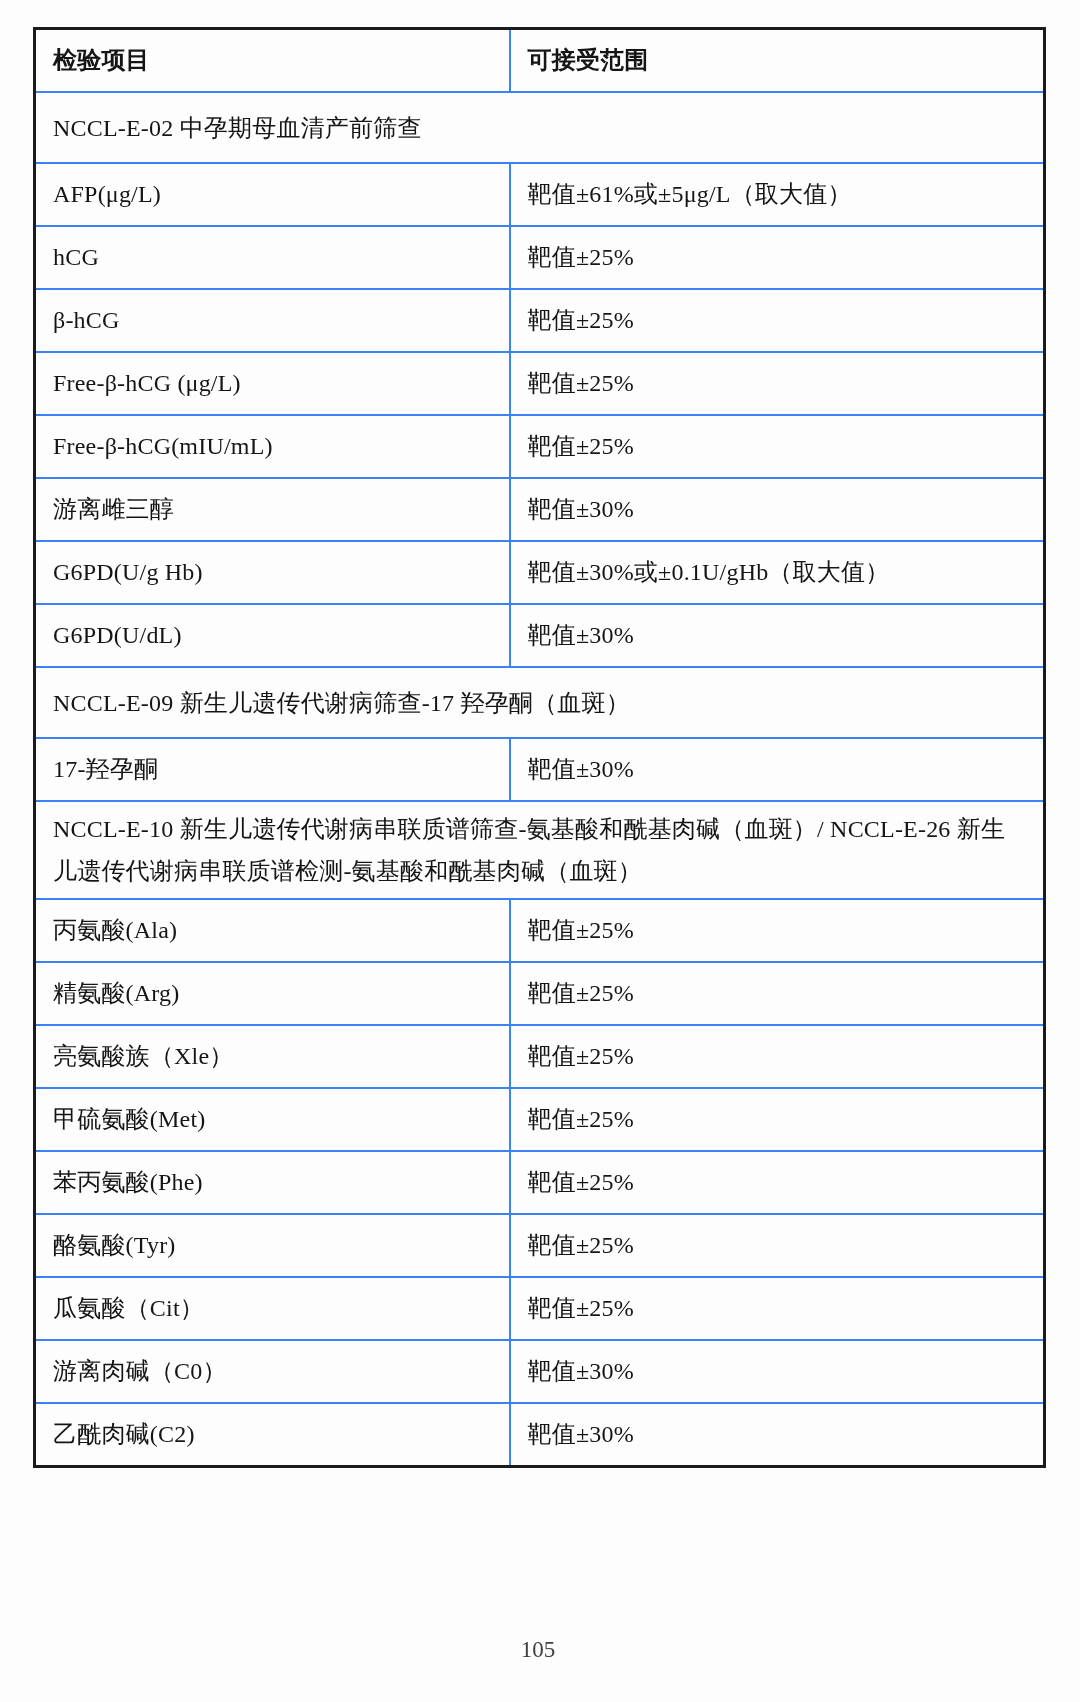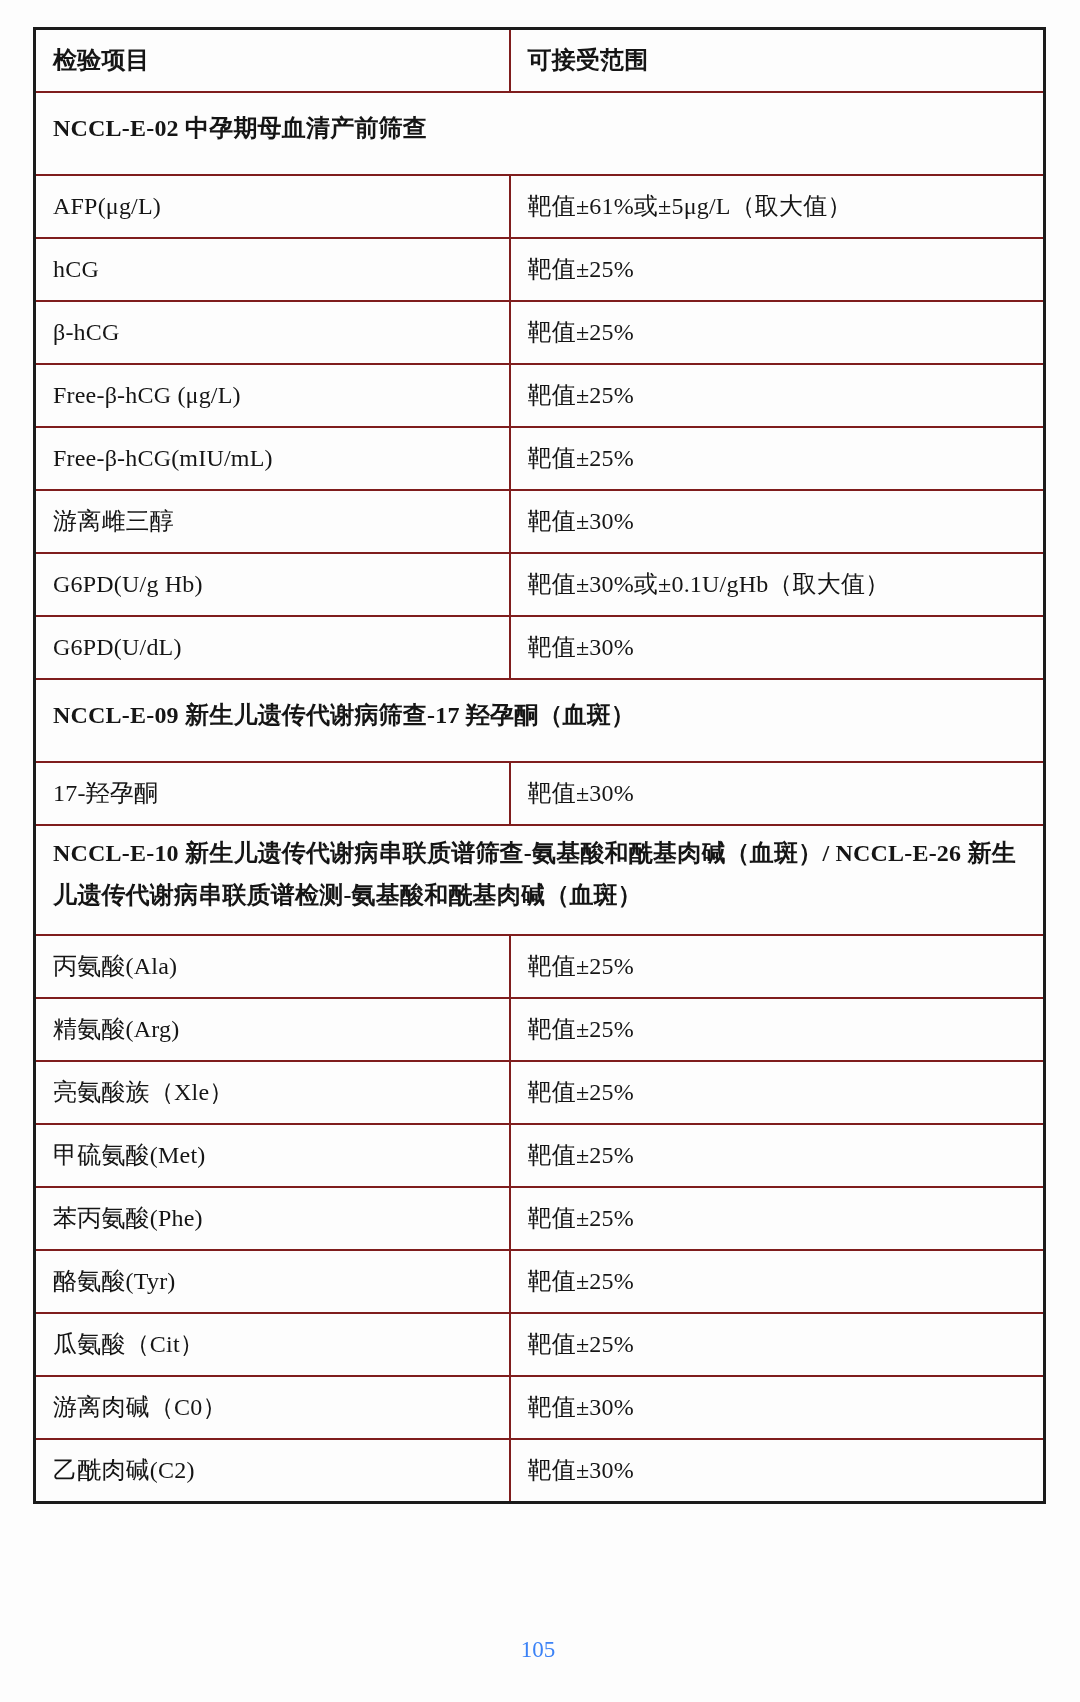--- a/index.html
+++ b/index.html
@@ -22,49 +22,49 @@
     top: 27px;
     width: 1010px;
     border-collapse: collapse;
     table-layout: fixed;
     border: 3px solid #1b1b1b;
   }
   col.c1 { width: 475px; }
   col.c2 { width: 535px; }
   .qc-table th,
   .qc-table td {
-    border: 2px solid #7f1d1d;
+    border: 2px solid #3b82f6;
     height: 57px;
     padding: 2px 16px 2px 17px;
     font-size: 24px;
     text-align: left;
     vertical-align: middle;
     font-weight: normal;
     line-height: 1.45;
     letter-spacing: 0.2px;
     background: #fdfdfd;
     overflow: hidden;
   }
   .qc-table thead th {
     font-weight: bold;
   }
   .qc-table td.section-cell {
-    font-weight: bold;
+    font-weight: normal;
     line-height: 42px;
     padding-top: 6px;
-    padding-bottom: 18px;
+    padding-bottom: 6px;
   }
   .page-number {
     position: absolute;
     left: 33px;
     top: 1637px;
     width: 1010px;
     text-align: center;
     font-size: 23px;
-    color: #3b82f6;
+    color: #404040;
   }
 </style>
 </head>
 <body>
 
 <div class="page">
 
   <table class="qc-table">
     <colgroup>
       <col class="c1">

